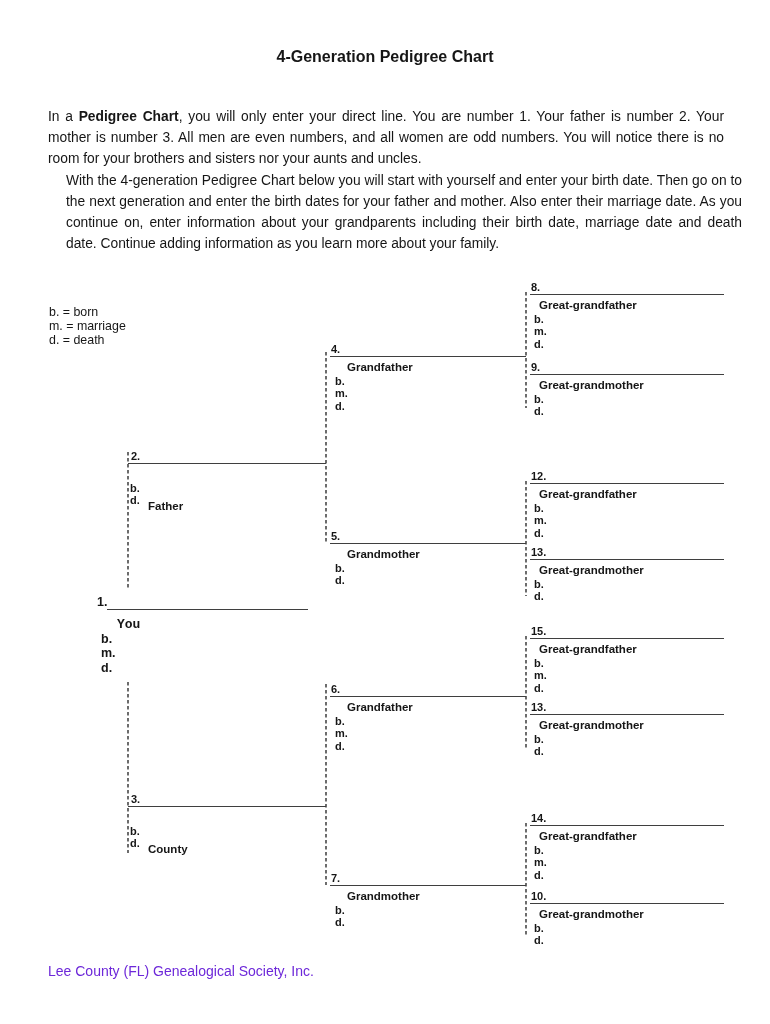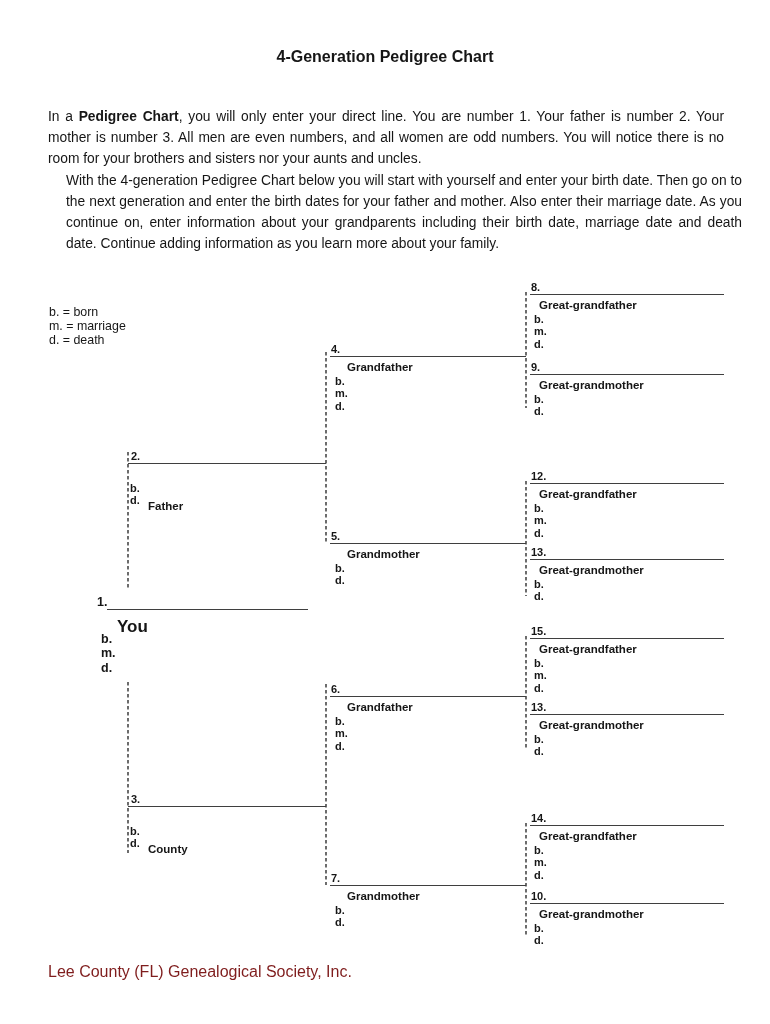--- a/index.html
+++ b/index.html
@@ -29,24 +29,24 @@
   }
   .e-line{position:absolute;top:13px;height:0;border-top:1.5px solid #3f3f3f;}
   .e-name{position:absolute;top:18px;font-size:11.5px;font-weight:bold;white-space:nowrap;}
   .e-fields{position:absolute;top:32px;font-size:11px;font-weight:bold;line-height:12.4px;}
   
   .col-p  .e-name{left:17px;margin-top:32px;}  .col-p  .e-fields{left:-1px;}
   .col-g  .e-name{left:16px;}  .col-g  .e-fields{left:4px;}
   .col-gg .e-name{left:8px;}  .col-gg .e-fields{left:3px;}
   .col-you .e-num{font-size:12.5px;height:15px;line-height:15px;}
   .col-you .e-line{top:14px;}
-  .col-you .e-name{left:20px;top:22px;font-size:17px;}
+  .col-you .e-name{left:20px;top:22px;font-size:13px;font-family:Liberation Mono, monospace;}
   .col-you .e-fields{left:4px;top:37px;font-size:12.5px;line-height:14.3px;}
   .footer{
-    position:absolute;left:48px;top:963px;font-size:16px;color:#7f1d1d;
+    position:absolute;left:48px;top:963px;font-size:14px;color:#6d28d9;
   }
 </style>
 </head>
 <body>
 
 <div class="page">
 
   <div class="title">4-Generation Pedigree Chart</div>
 
   <p class="intro" id="p1"><span>In a </span><b>Pedigree Chart</b><span>, you will only enter your direct line. You are number 1. Your father is number 2. Your mother is number 3. All men are even numbers, and all women are odd numbers. You will notice there is no room for your brothers and sisters nor your aunts and uncles.</span></p>

